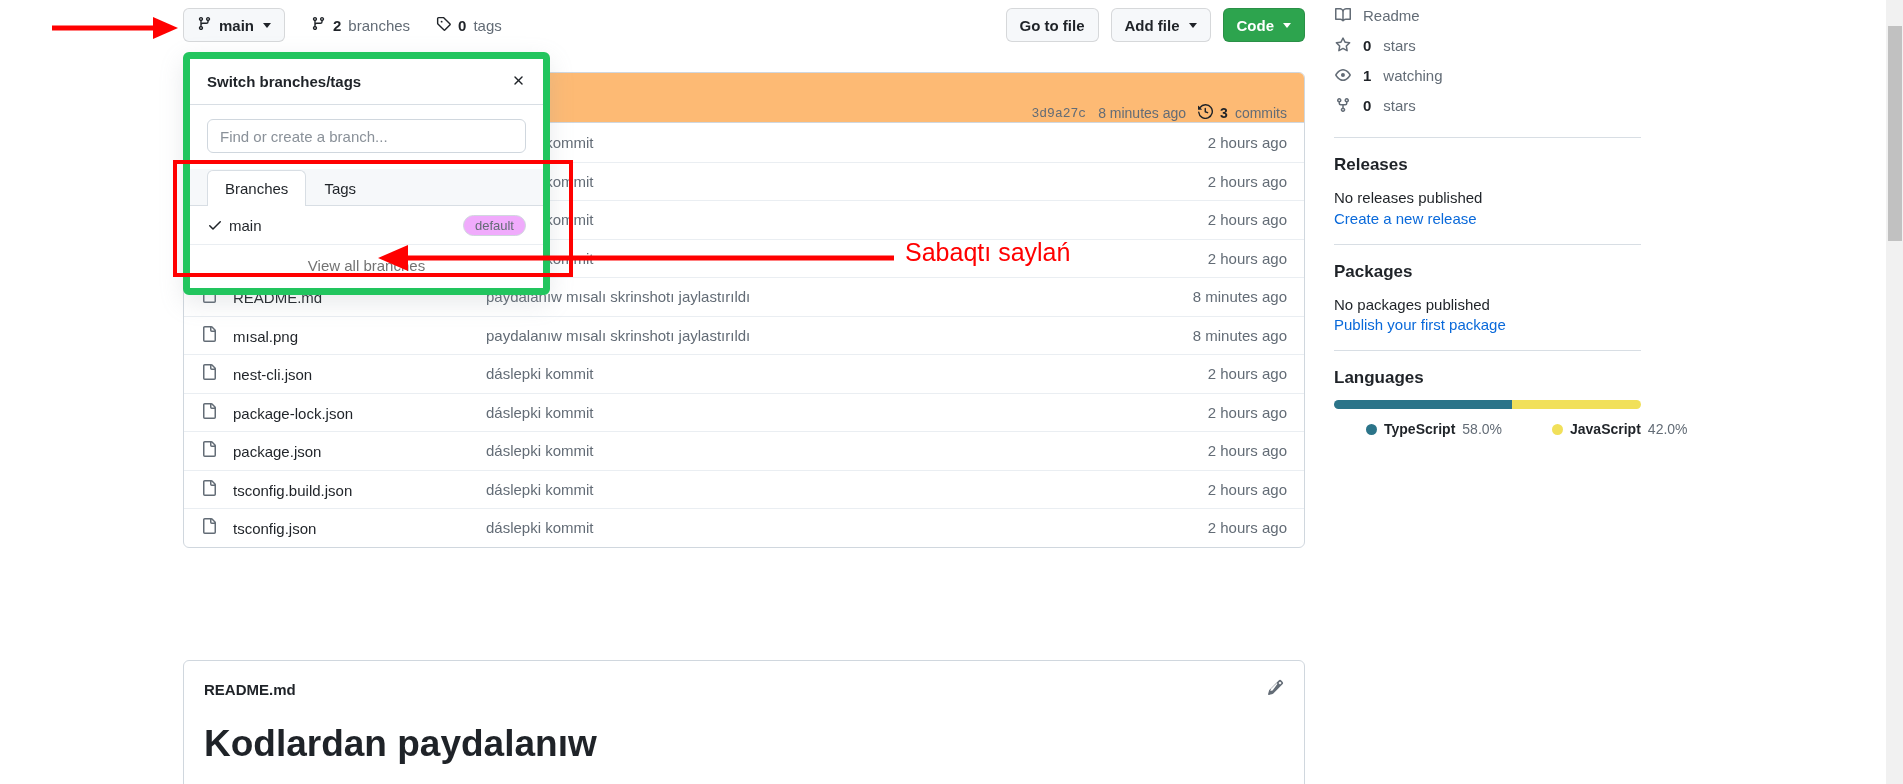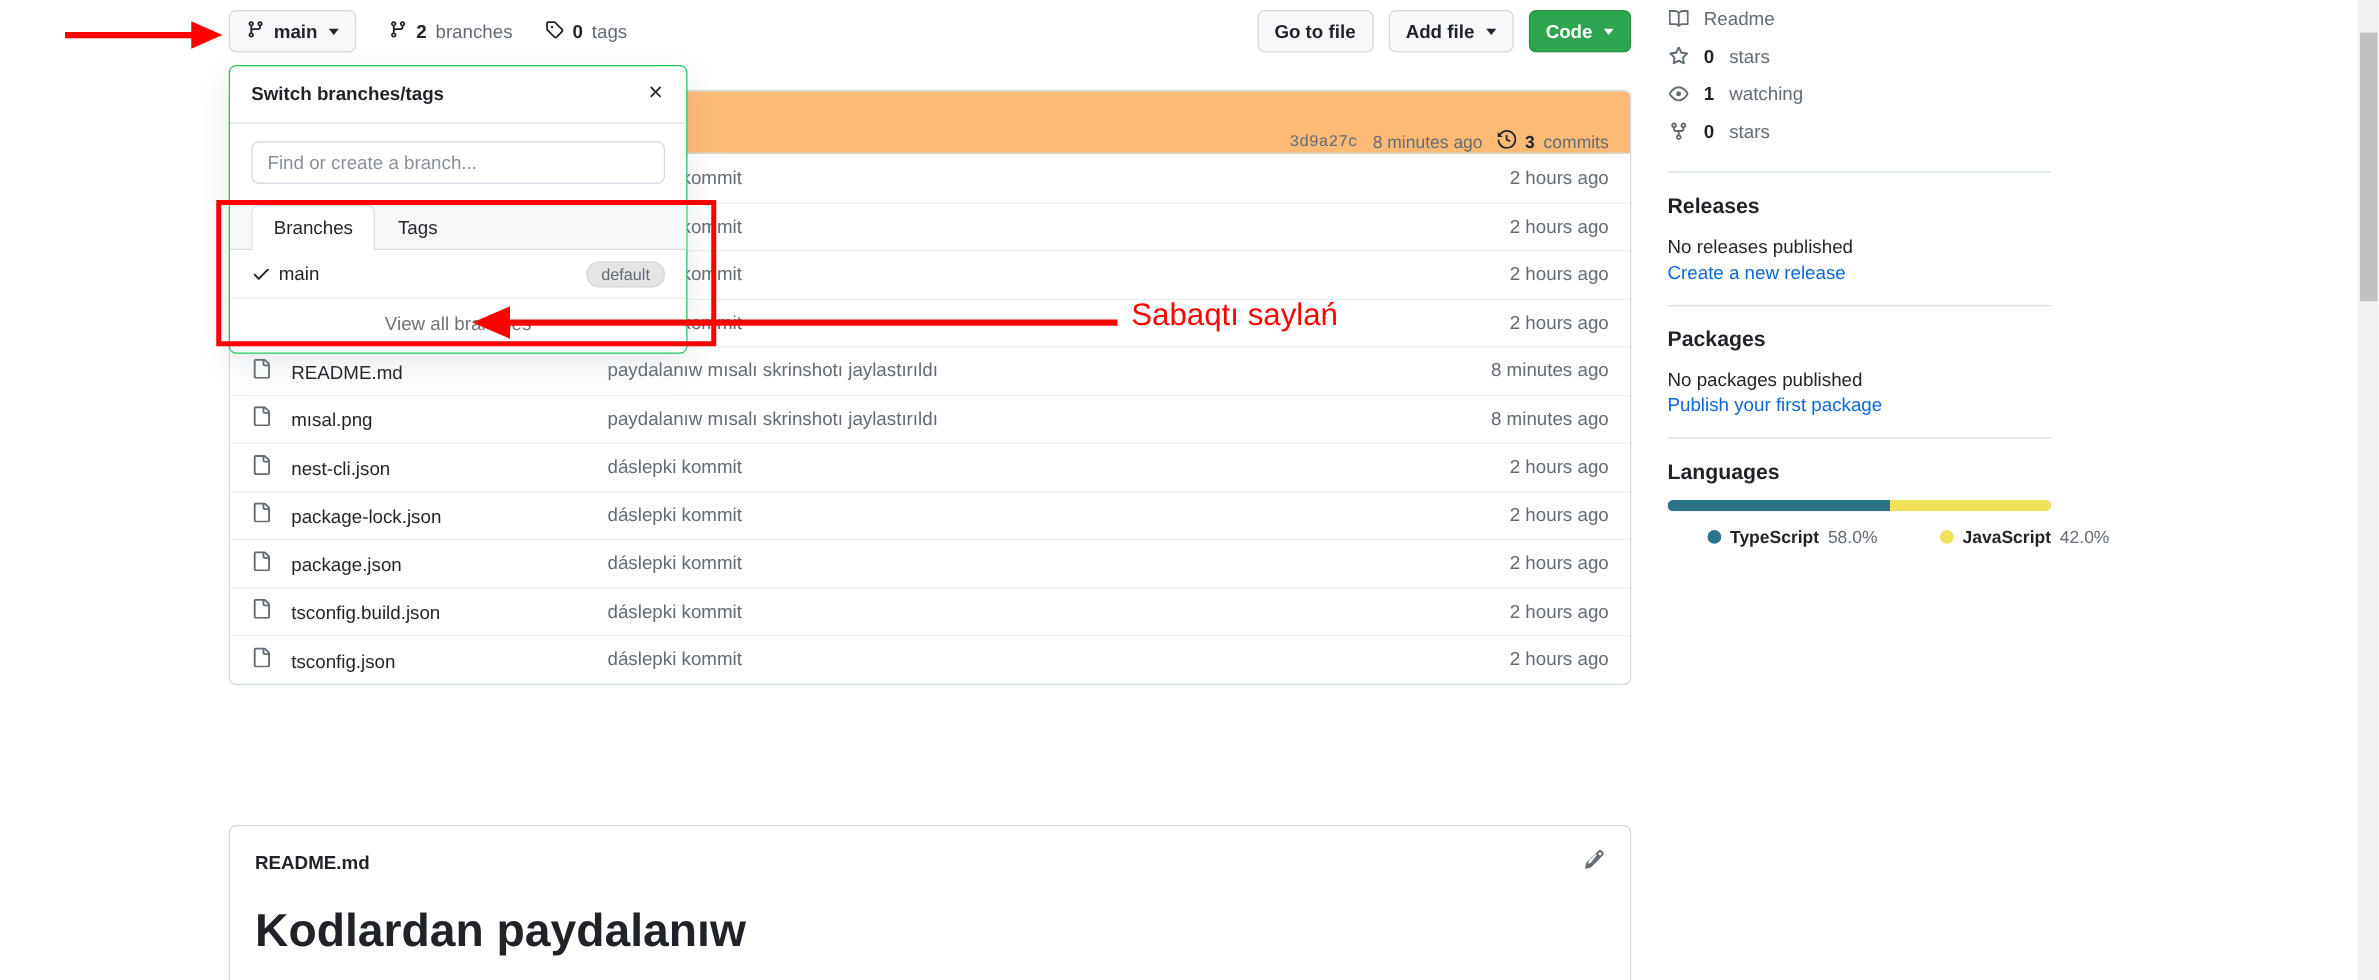--- a/index.html
+++ b/index.html
@@ -220,21 +220,21 @@
   .lang-entry b { color: #1F2328; font-weight: 600; }
   .dot { width: 11px; height: 11px; border-radius: 50%; display: inline-block; }
 
   
   .dropdown {
     position: absolute;
     left: 183px;
     top: 52px;
     width: 367px;
     background: #fff;
-    border: 1px solid #22c55e;
+    border: 7px solid #22c55e;
     border-radius: 6px;
     box-shadow: 0 8px 24px rgba(140,149,159,0.2);
     z-index: 40;
   }
   .dd-head {
     display: flex;
     align-items: center;
     padding: 13px 17px;
     border-bottom: 1px solid #d8dee4;
     font-size: 15px;
@@ -288,21 +288,21 @@
     cursor: pointer;
   }
   .dd-check { width: 22px; display: inline-flex; }
   .dd-badge {
     margin-left: auto;
     border: 1px solid #d0d7de;
     border-radius: 12px;
     padding: 2px 11px;
     font-size: 13px;
     color: #636c76;
-    background: #e5e5e5;
+    background: #f0abfc;
   }
   .dd-foot {
     text-align: center;
     padding: 12px 0 14px 0;
     font-size: 15px;
     color: #737373;
     cursor: pointer;
   }
 
   

